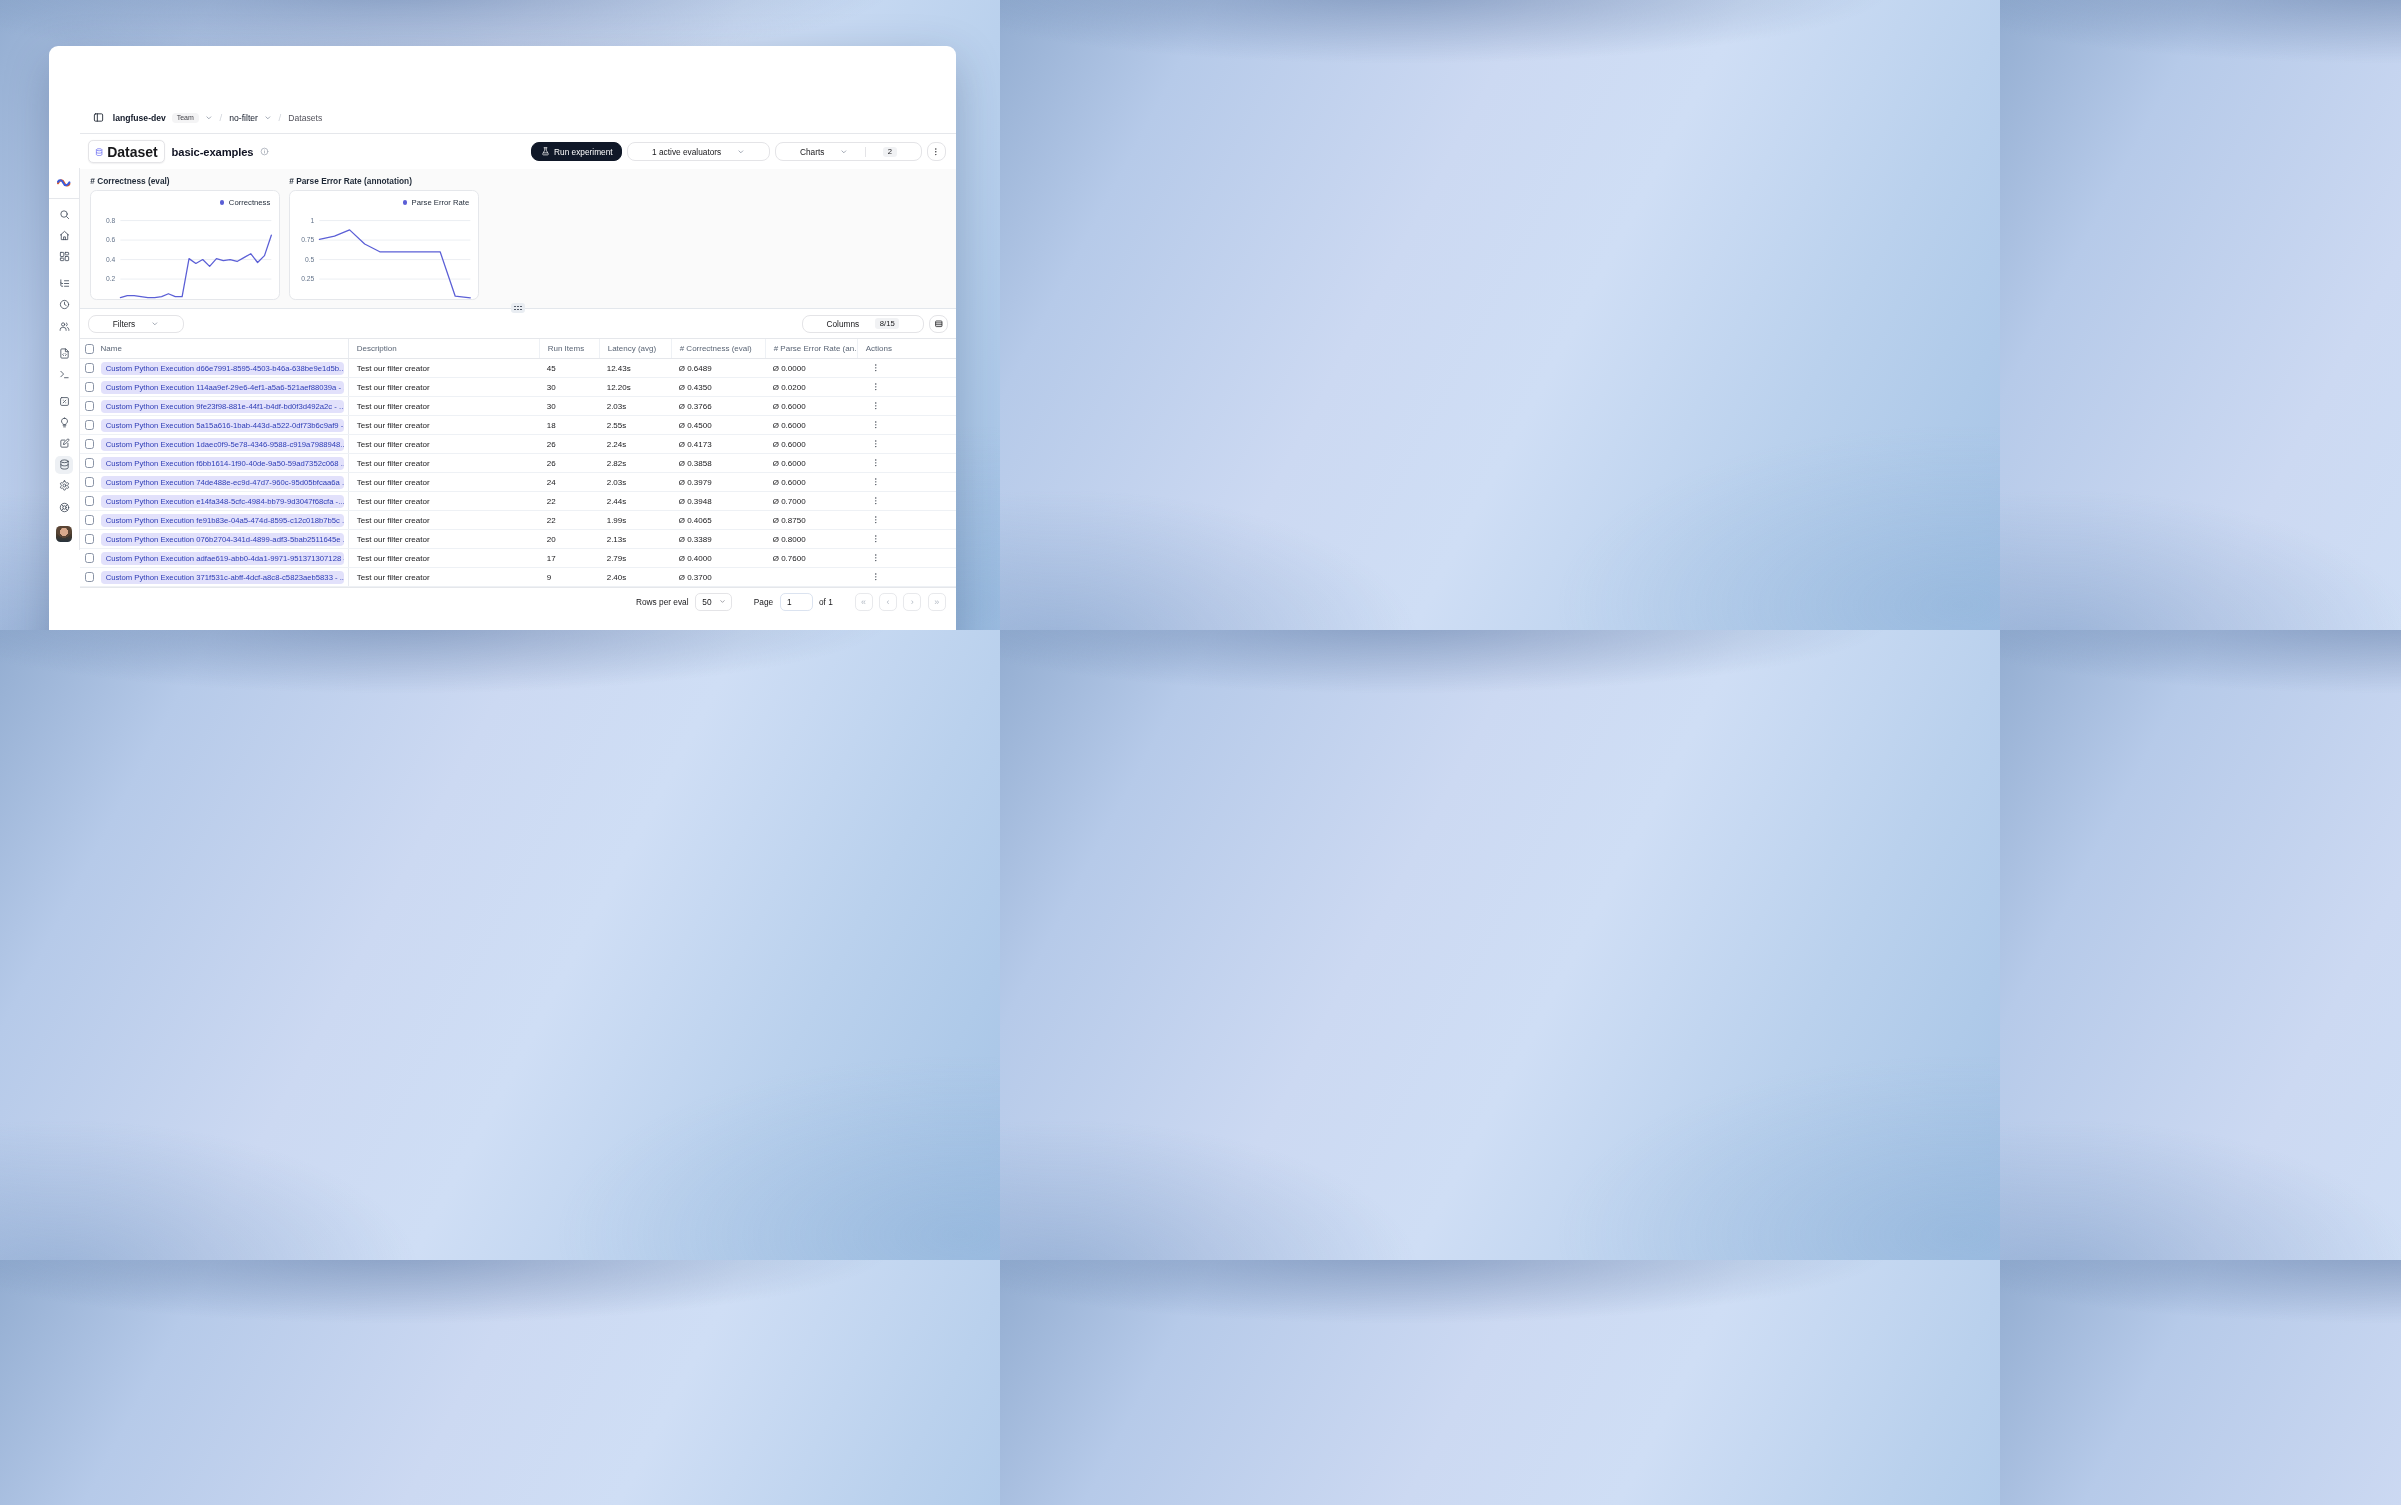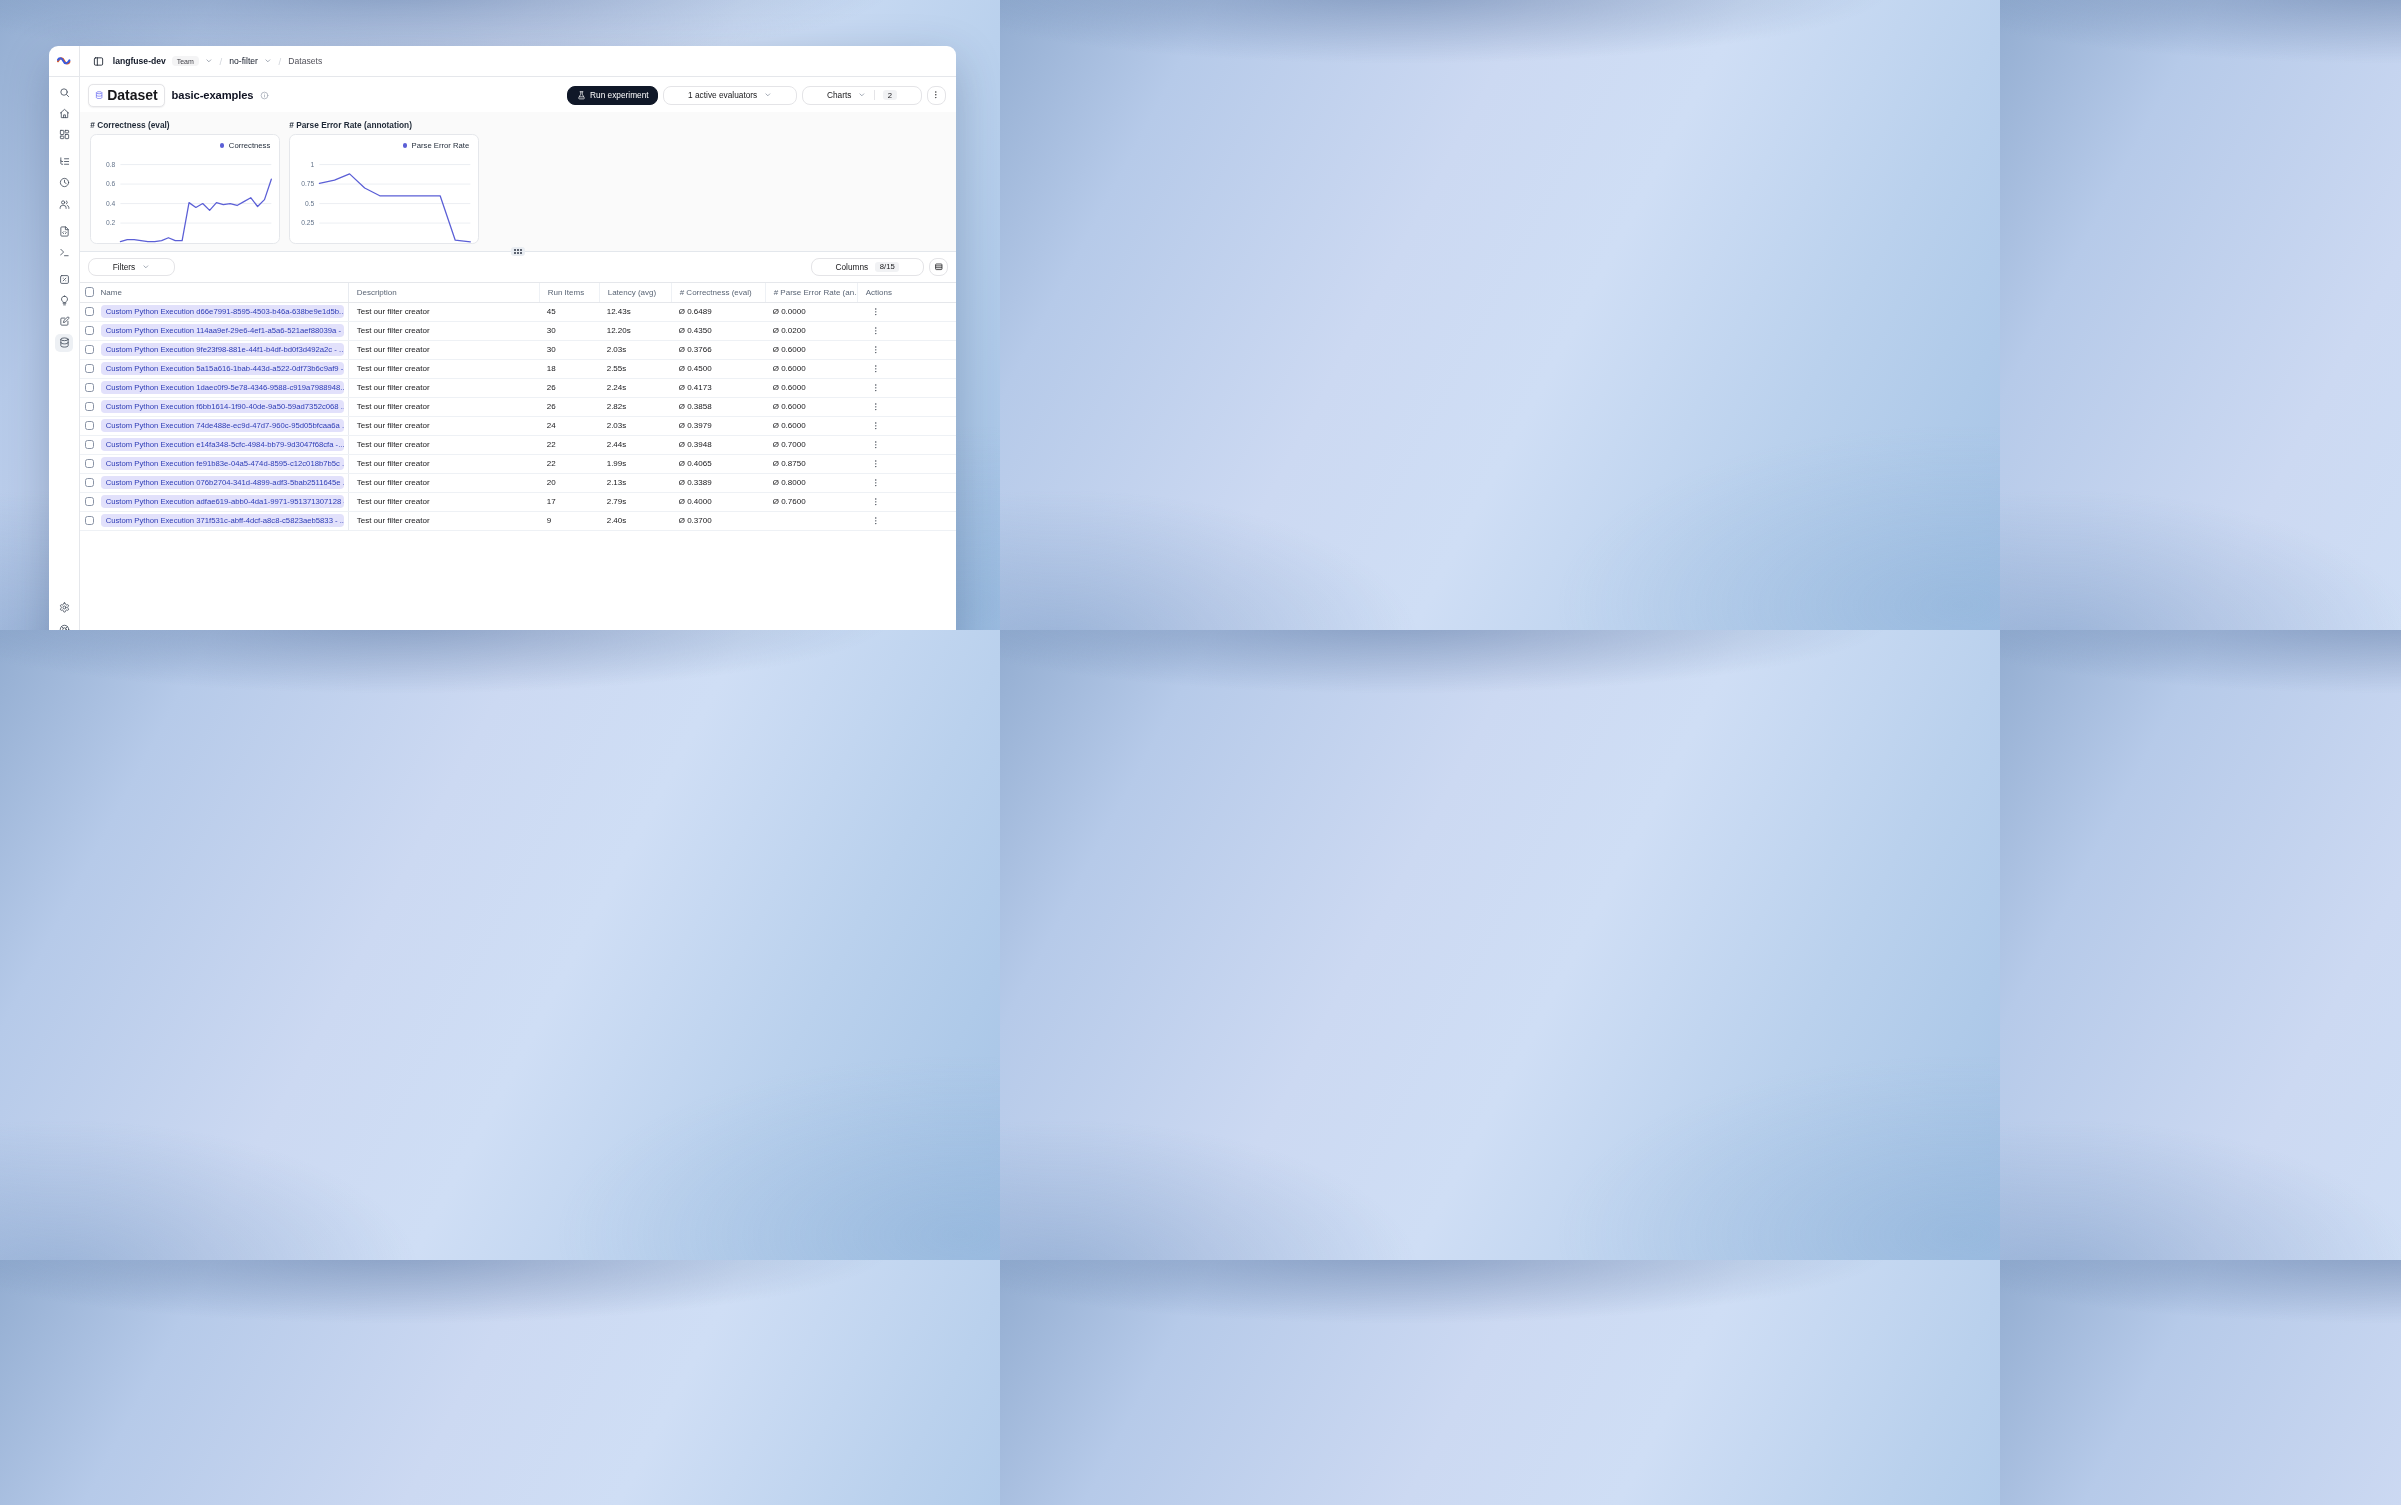--- a/index.html
+++ b/index.html
@@ -10,20 +10,21 @@
       radial-gradient(705px 109px at 40% -2%, rgba(74,104,150,.50), transparent 70%),
       radial-gradient(513px 218px at 6% 102%, rgba(96,134,183,.40), transparent 70%),
       radial-gradient(577px 256px at 96% 96%, rgba(120,160,205,.30), transparent 70%),
       linear-gradient(118deg, #93add1 0%, #b6cae9 16%, #ccd9f2 40%, #cfdef5 56%, #bad1ed 76%, #a4c3e5 100%);
     position: relative;
   }
   .window{
     position:absolute; left:49px; top:46px; width:907px; height:626px;
     background:#fff; border-radius:9px; overflow:hidden; display:flex;
     box-shadow:0 15.4px 45px rgba(25,45,85,.28);
+    align-items:center;
   }
   
   .sidebar{ width:31px; border-right:0.6px solid #e5e7eb; display:flex; flex-direction:column; align-items:center; flex-shrink:0;}
   .side-logo-box{ height:31px; width:100%; display:flex; align-items:center; justify-content:center; border-bottom:0.6px solid #e5e7eb; flex-shrink:0;}
   .side-icons{ display:flex; flex-direction:column; align-items:center; padding-top:6.4px; width:100%; flex:1;}
   .side-item{ width:18px; height:18px; border-radius:5.1px; display:flex; align-items:center; justify-content:center; color:#414b5a; margin-bottom:3.2px; cursor:pointer;}
   .side-item.gap{ margin-top:5.8px; }
   .side-item.active{ background:#edf0f4; }
   .side-item svg{ width:11px; height:11px; }
   .side-bottom{ display:flex; flex-direction:column; align-items:center; padding-bottom:7.7px;}
@@ -51,21 +52,21 @@
   .dataset-chip{ display:flex; align-items:center; gap:3.8px; background:#fff; border:0.6px solid #e4e4e7; box-shadow:0 0.6px 1.3px rgba(16,24,40,.06); border-radius:5.1px; padding:2.6px 6.4px;}
   .dataset-chip svg{ width:8.3px; height:8.3px; color:#6366f1;}
   .dataset-chip span{ font-size:14px; font-weight:600; color:#18181b;}
   .page-title{ font-size:11.2px; font-weight:700; color:#0f1222; letter-spacing:-0.1px;}
   .info-ic{ color:#9ca3af; display:flex;}
   .info-ic svg{ width:9px; height:9px;}
   .title-right{ display:flex; align-items:center; gap:5.1px;}
   .btn{ height:19px; display:flex; align-items:center; border-radius:8px; font-size:8.3px; cursor:pointer; border:0.6px solid #e4e4e7; background:#fff; color:#18181b; font-weight:500; font-family:inherit;}
   .btn.dark{ background:#101828; border-color:#101828; color:#fff; padding:0 8.3px; gap:4.5px;}
   .btn.dark svg{ width:9px; height:9px;}
-  .btn.outline{ padding:0 24px; gap:7px;}
+  .btn.outline{ padding:0 24px; gap:16px;}
   .btn .chev svg{ width:7.7px; height:7.7px;}
   .btn-sep{ width:0.6px; height:10.3px; background:#e4e4e7; margin:0 1.3px;}
   .count-badge{ background:#f1f2f4; border-radius:3.2px; padding:0.6px 4.5px; font-size:7.7px; color:#18181b;}
   .btn.square{ width:19px; justify-content:center; padding:0;}
   .btn.square svg{ width:9.6px; height:9.6px;}
   
   .tabs{ height:19px; flex-shrink:0; display:flex; gap:14px; padding:0 10.3px; border-bottom:0.6px solid #e5e7eb;}
   .tab{ font-size:8.3px; color:#111827; font-weight:500; display:flex; align-items:flex-start; padding-top:1.9px; cursor:pointer; position:relative;}
   .tab.active{ font-weight:600;}
   .tab.active::after{ content:""; position:absolute; left:-2.6px; right:-2.6px; bottom:0; height:1.6px; background:#4f46e5;}

